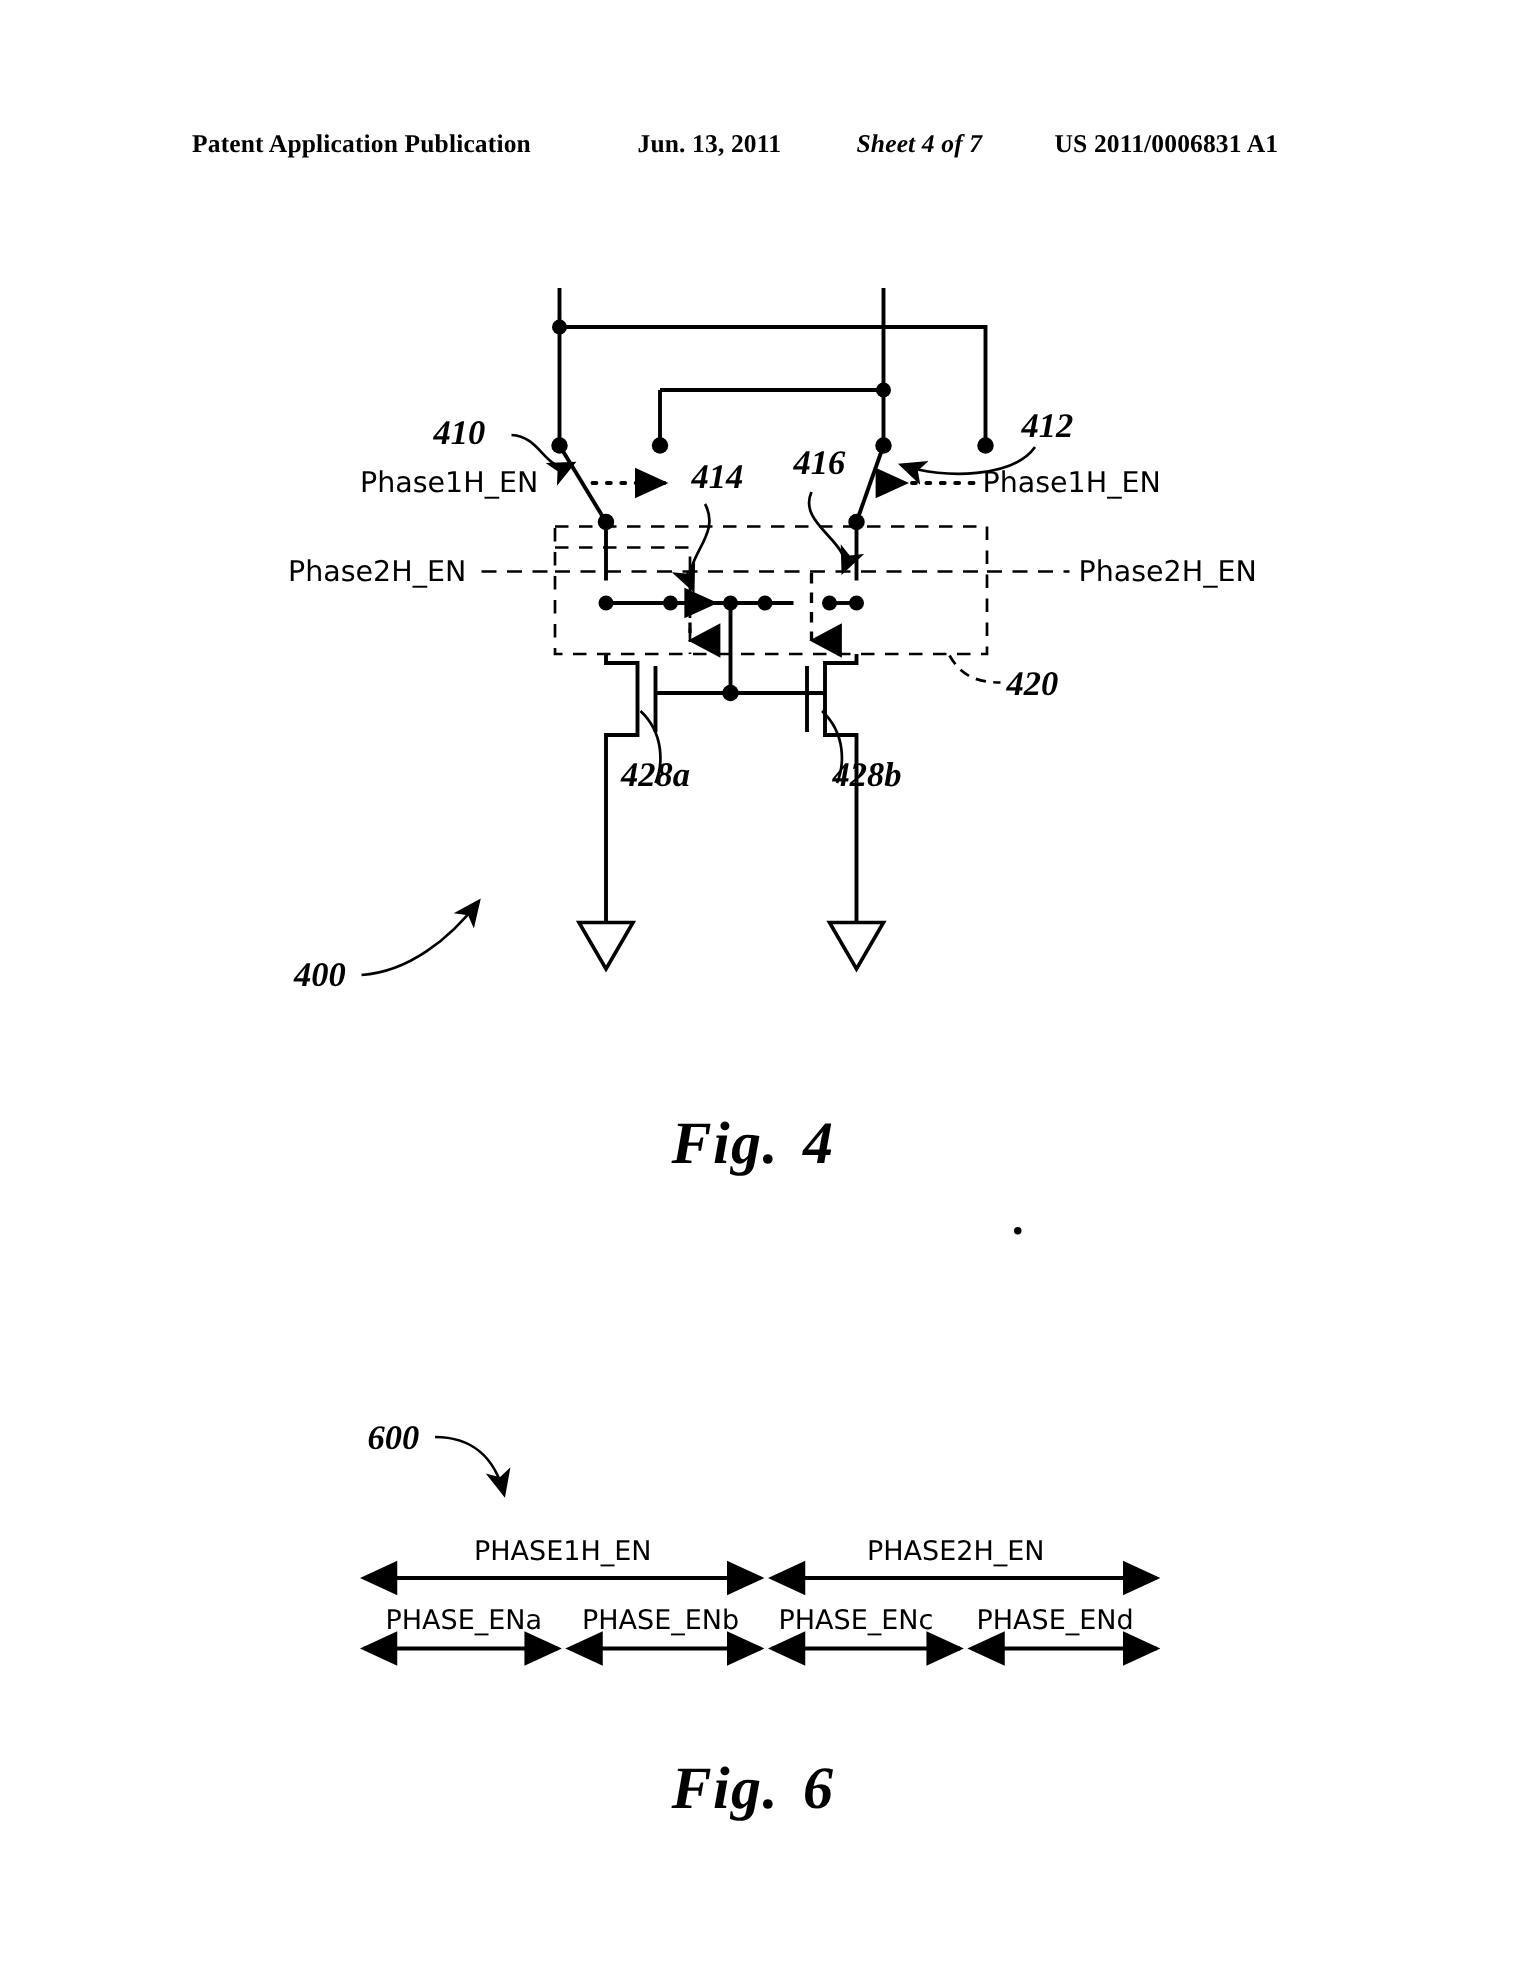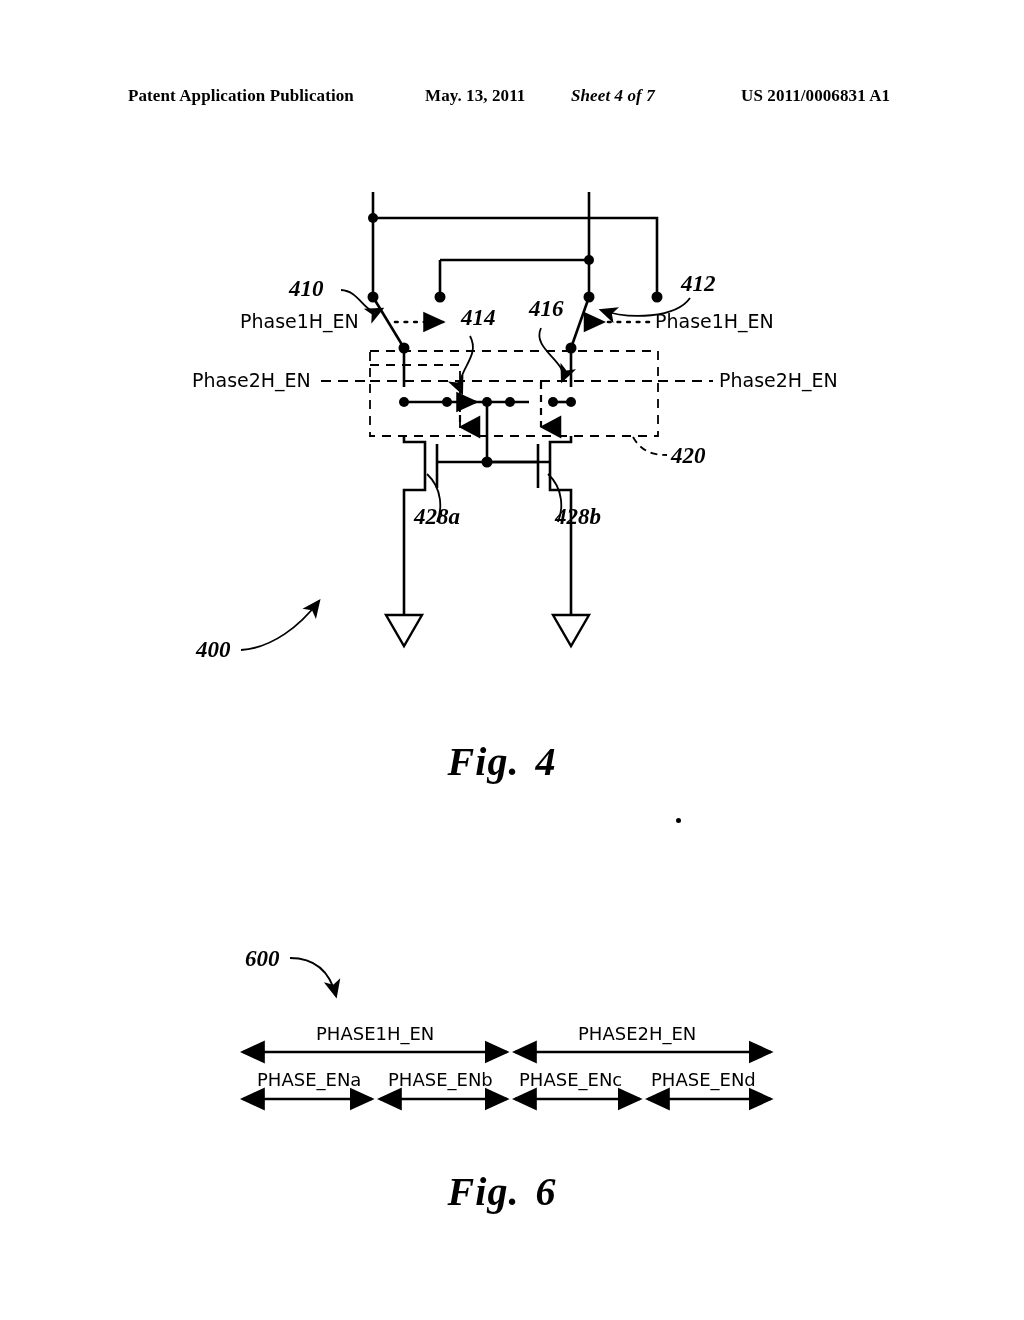--- a/index.html
+++ b/index.html
@@ -39,21 +39,20 @@
     left: 425px;
   }
   #page-header .hdr-sheet {
     position: absolute;
     left: 571px;
     font-style: italic;
   }
   #page-header .hdr-patno {
     position: absolute;
     left: 703px;
-    margin-left: 38px;
   }
 
   
   .fig-canvas {
     position: absolute;
     left: 0;
   }
   #fig4-canvas { top: 150px; }
   #fig6-canvas { top: 900px; }
 
@@ -110,21 +109,21 @@
   .flow-dash   { stroke: #000; stroke-width: 2.2; fill: none; stroke-dasharray: 7 6; }
   .node        { fill: #000; }
   .gnd         { stroke: #000; stroke-width: 2.4; fill: #fff; }
   .arrow-line  { stroke: #000; stroke-width: 2.6; fill: none; }
 </style>
 </head>
 <body>
 
 <div id="page-header">
   <span class="hdr-pub">Patent Application Publication</span>
-  <span class="hdr-date">May. 13, 2011</span>
+  <span class="hdr-date">Jun. 13, 2011</span>
   <span class="hdr-sheet">Sheet 4 of 7</span>
   <span class="hdr-patno">US 2011/0006831 A1</span>
 </div>
 
 <svg id="fig4-canvas" class="fig-canvas" width="1024" height="560" viewBox="0 0 1024 560">
 
   <defs>
     <marker id="solidArrow" markerWidth="9" markerHeight="9" refX="7.6" refY="4.5" orient="auto">
       <path d="M0,0.6 L8.6,4.5 L0,8.4 z" fill="#000"></path>
     </marker>

